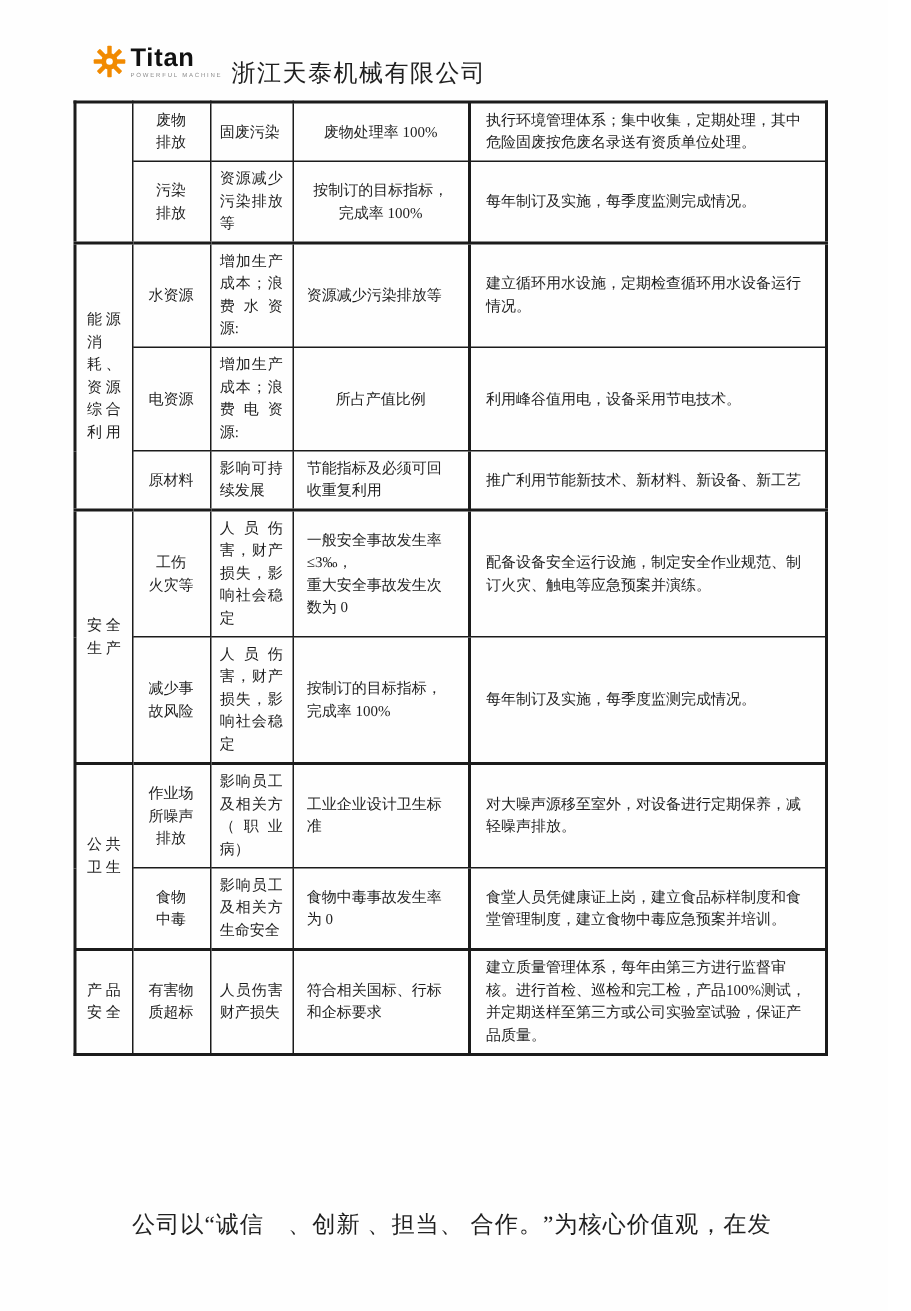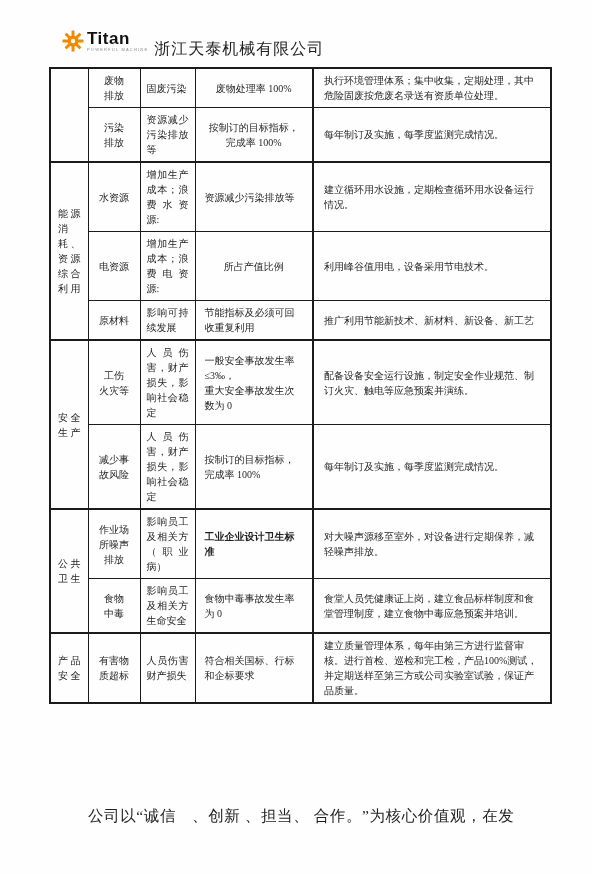--- a/index.html
+++ b/index.html
@@ -202,21 +202,21 @@
           <td class="col-impact">人员伤害，财产损失，影响社会稳定</td>
           <td class="col-target" style="text-align: left;">按制订的目标指标，完成率 100%</td>
           <td class="col-measures">每年制订及实施，每季度监测完成情况。</td>
         </tr>
         <tr class="section-start">
           <td class="col-category" rowspan="2">公共卫生</td>
           <td class="col-item">作业场
 所噪声
 排放</td>
           <td class="col-impact">影响员工及相关方（职业病）</td>
-          <td class="col-target" style="text-align: left; font-weight: bold;">工业企业设计卫生标准</td>
+          <td class="col-target" style="text-align: left;">工业企业设计卫生标准</td>
           <td class="col-measures">对大噪声源移至室外，对设备进行定期保养，减轻噪声排放。</td>
         </tr>
         <tr>
           <td class="col-item">食物
 中毒</td>
           <td class="col-impact">影响员工及相关方生命安全</td>
           <td class="col-target" style="text-align: left;">食物中毒事故发生率为 0</td>
           <td class="col-measures">食堂人员凭健康证上岗，建立食品标样制度和食堂管理制度，建立食物中毒应急预案并培训。</td>
         </tr>
         <tr class="section-start">

